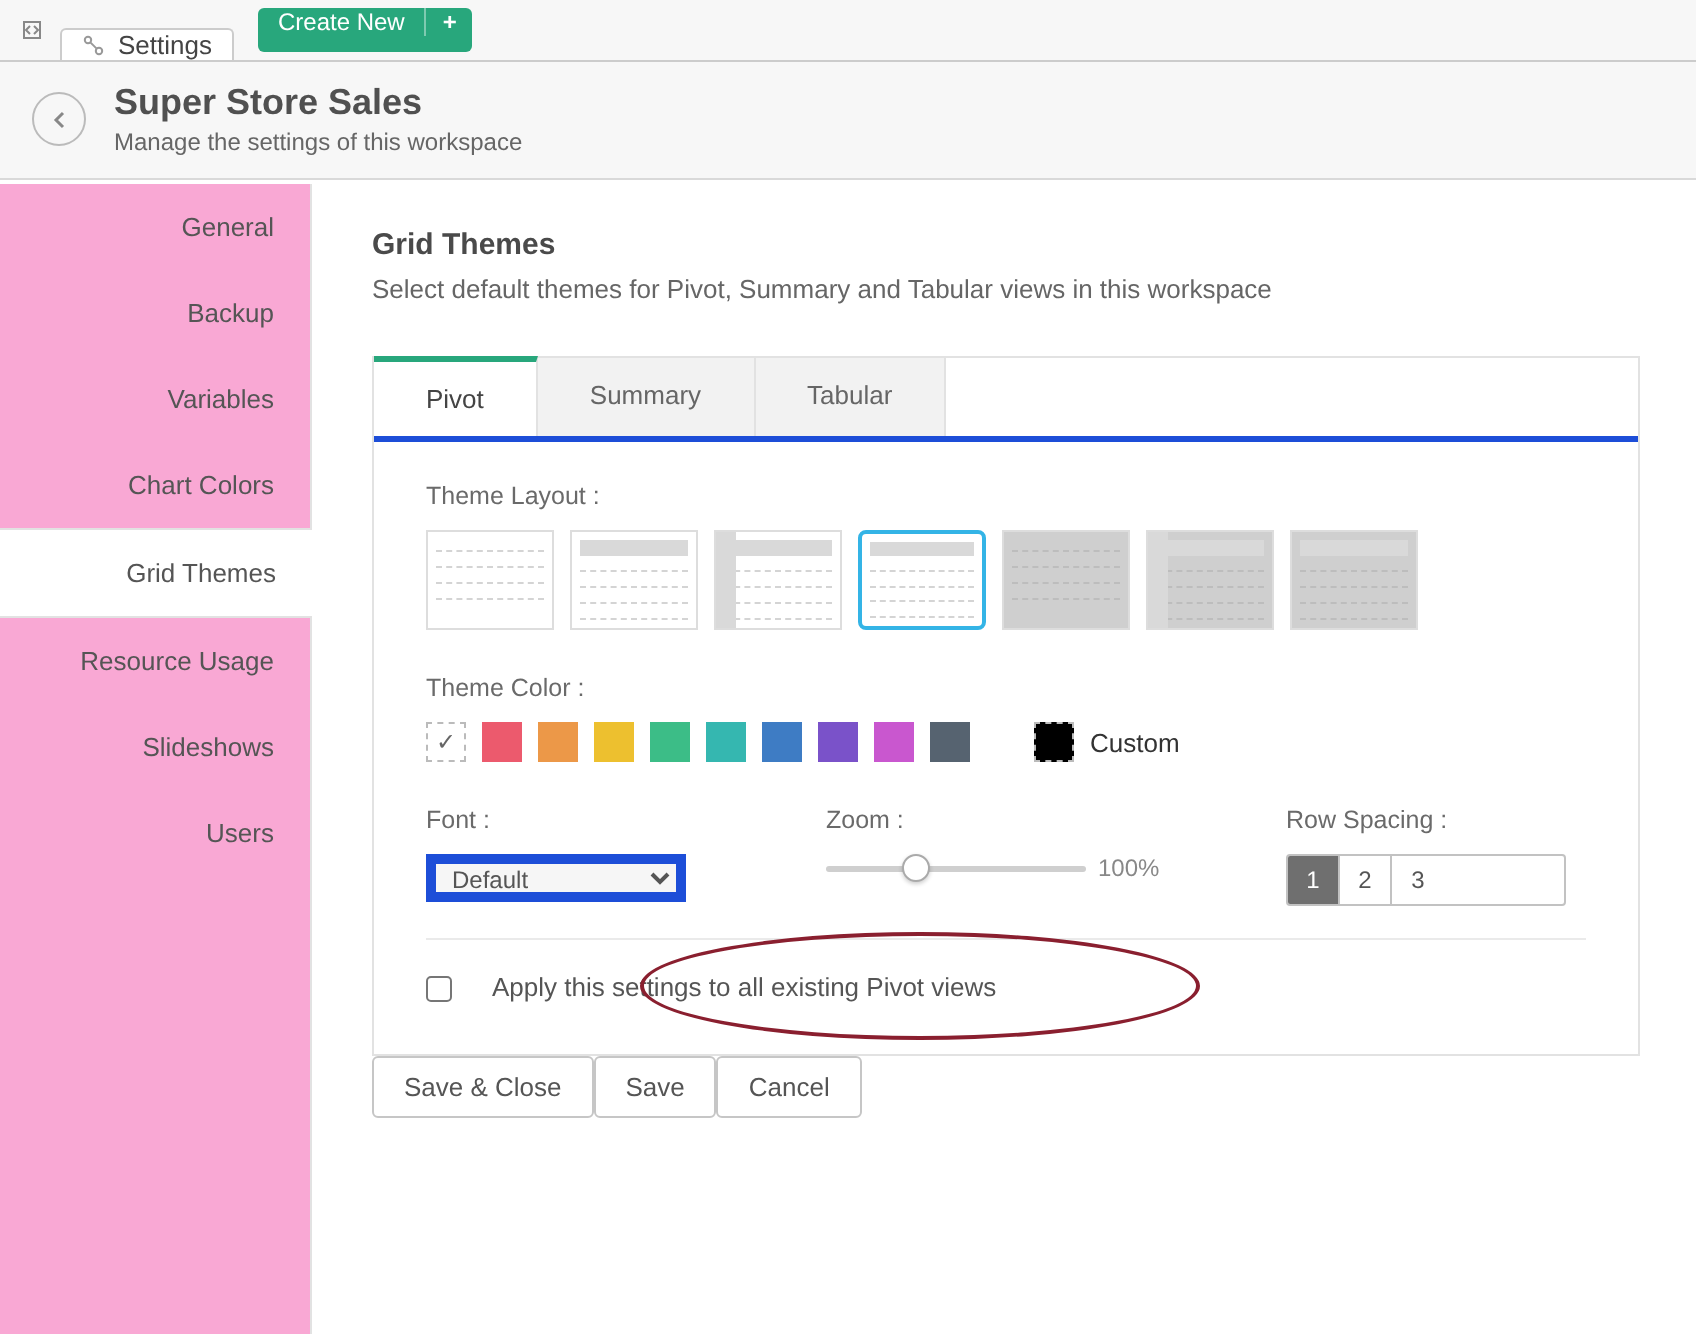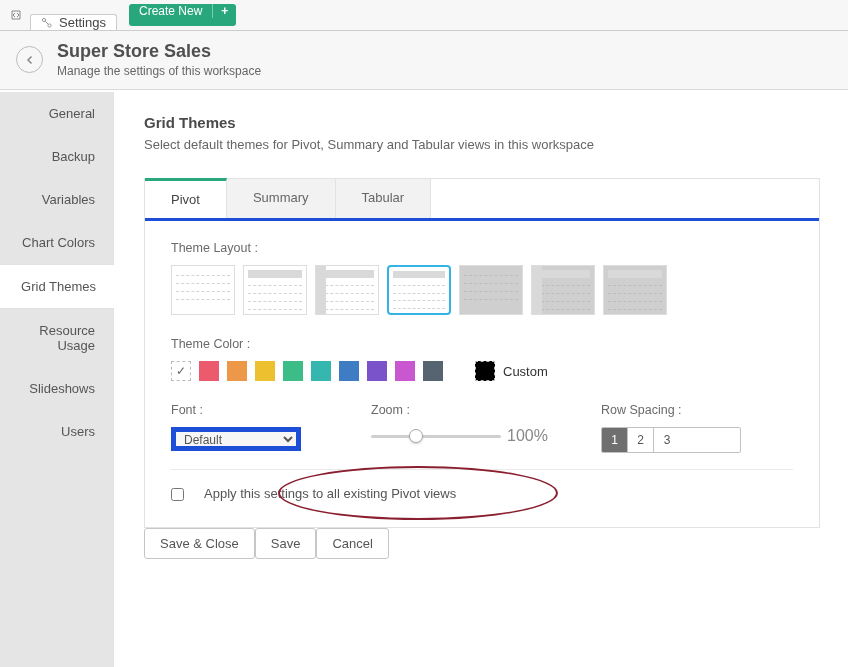--- a/index.html
+++ b/index.html
@@ -66,23 +66,23 @@
   .back-circle {
     width:27px;height:27px;border:1px solid #bbb;border-radius:50%;
     display:flex;align-items:center;justify-content:center;
     color:#777;
   }
   .bc-text .title { font-weight:bold; font-size:18px; color:#505050; margin-bottom:2px;}
   .bc-text .sub   { font-size:12px; color:#666; }
   
   .body { display:flex; position:absolute; top:92px; left:0; right:0; bottom:0; }
   .sidebar {
-    width:114px;
+    width:156px;
     border-right:1px solid #e2e2e2;
-    background:#e5e5e5;
+    background:#f9a8d4;
   }
   .sidebar .item {
     text-align:right;
     padding:14px 18px 14px 6px;
     font-size:13px;
     color:#555;
     cursor:pointer;
   }
   .sidebar .item.selected {
     background:#fff;
@@ -157,21 +157,21 @@
   
   .zoom-row{display:flex;align-items:center;gap:6px;}
   .zoom-track {
     width:130px;height:3px;background:#cfcfcf;border-radius:2px;position:relative;
   }
   .zoom-handle {
     position:absolute; top:-6px; left:38px;
     width:14px;height:14px;border-radius:50%;
     background:#fff;border:1px solid #aaa;box-shadow:0 1px 2px rgba(0,0,0,.2);
   }
-  .zoom-val { font-size:16px;color:#888; }
+  .zoom-val { font-size:12px;color:#888; }
   
   .seg { display:flex;border:1px solid #c2c2c2;border-radius:2px;overflow:hidden;}
   .seg div{
     width:26px;height:24px;display:flex;align-items:center;justify-content:center;
     font-size:12px;color:#555;cursor:pointer;background:#fff;border-right:1px solid #c2c2c2;
   }
   .seg div:last-child{border-right:none;}
   .seg div.on{background:#6f6f6f;color:#fff;}
   
   .applyrow {

